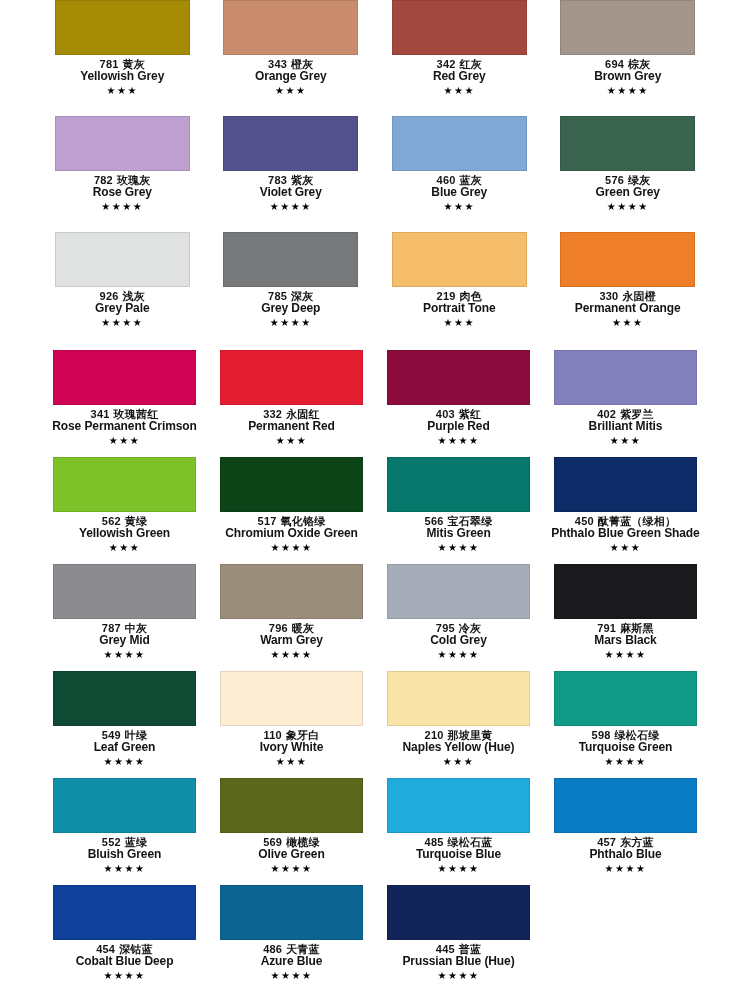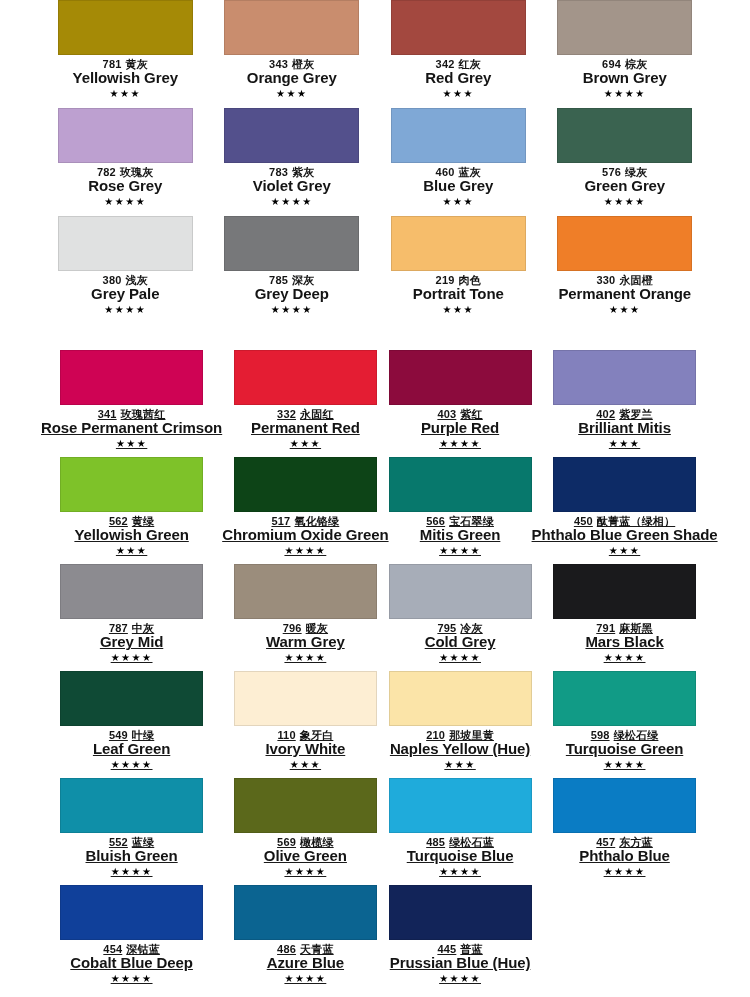--- a/index.html
+++ b/index.html
@@ -26,20 +26,21 @@
     width: 750px;
     height: 340px;
     background: #ffffff;
   }
   #section-top .grid {
     display: grid;
     grid-template-columns: repeat(4, 1fr);
     column-gap: 0;
     row-gap: 0;
     padding: 0 42px;
+    gap: 8px;
   }
   #section-top .cell {
     width: 100%;
     height: 108px;
     display: flex;
     flex-direction: column;
     align-items: center;
   }
   #section-top .swatch {
     width: 135px;
@@ -54,21 +55,20 @@
     position: absolute;
     left: 0;
     top: 350px;
     width: 750px;
     background: #ffffff;
   }
   #section-bottom .grid {
     display: grid;
     grid-template-columns: repeat(4, 1fr);
     padding: 0 41px;
-    text-decoration: underline;
   }
   #section-bottom .cell {
     width: 100%;
     height: 107px;
     display: flex;
     flex-direction: column;
     align-items: center;
   }
   #section-bottom .swatch {
     width: 143px;
@@ -88,21 +88,21 @@
     font-weight: 700;
     letter-spacing: 0.2px;
     white-space: nowrap;
     color: #141414;
   }
   .line-cn .code {
     font-family: "Liberation Sans", "DejaVu Sans", sans-serif;
     margin-right: 4px;
   }
   .line-en {
-    font-size: 15px;
+    font-size: 12px;
     font-weight: 700;
     letter-spacing: -0.1px;
     white-space: nowrap;
     color: #141414;
     margin-top: 0px;
   }
   .line-stars {
     font-size: 10px;
     letter-spacing: 1.5px;
     color: #000000;
@@ -175,21 +175,21 @@
         <div class="swatch" style="background: rgb(58, 99, 80);"></div>
         <div class="caption">
           <div class="line-cn"><span class="code">576</span><span>绿灰</span></div>
           <div class="line-en">Green Grey</div>
           <div class="line-stars">★★★★</div>
         </div>
       </div>
       <div class="cell">
         <div class="swatch" style="background: rgb(224, 225, 225);"></div>
         <div class="caption">
-          <div class="line-cn"><span class="code">380</span><span>浅灰</span></div>
+          <div class="line-cn"><span class="code">926</span><span>浅灰</span></div>
           <div class="line-en">Grey Pale</div>
           <div class="line-stars">★★★★</div>
         </div>
       </div>
       <div class="cell">
         <div class="swatch" style="background: rgb(119, 120, 122);"></div>
         <div class="caption">
           <div class="line-cn"><span class="code">785</span><span>深灰</span></div>
           <div class="line-en">Grey Deep</div>
           <div class="line-stars">★★★★</div>

